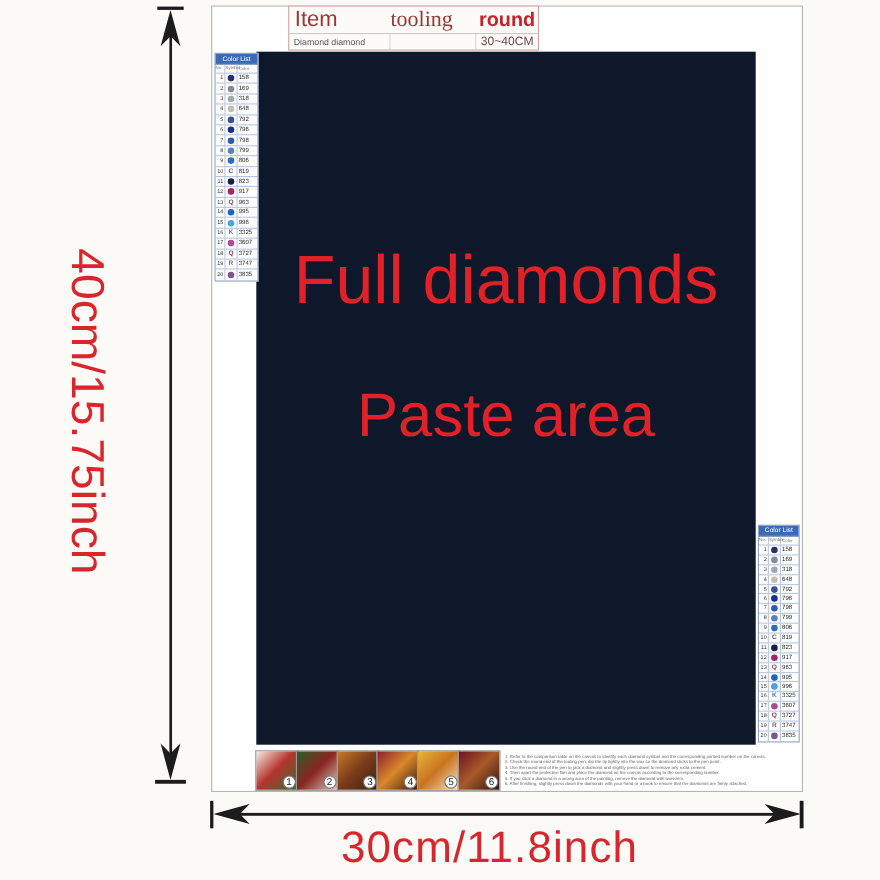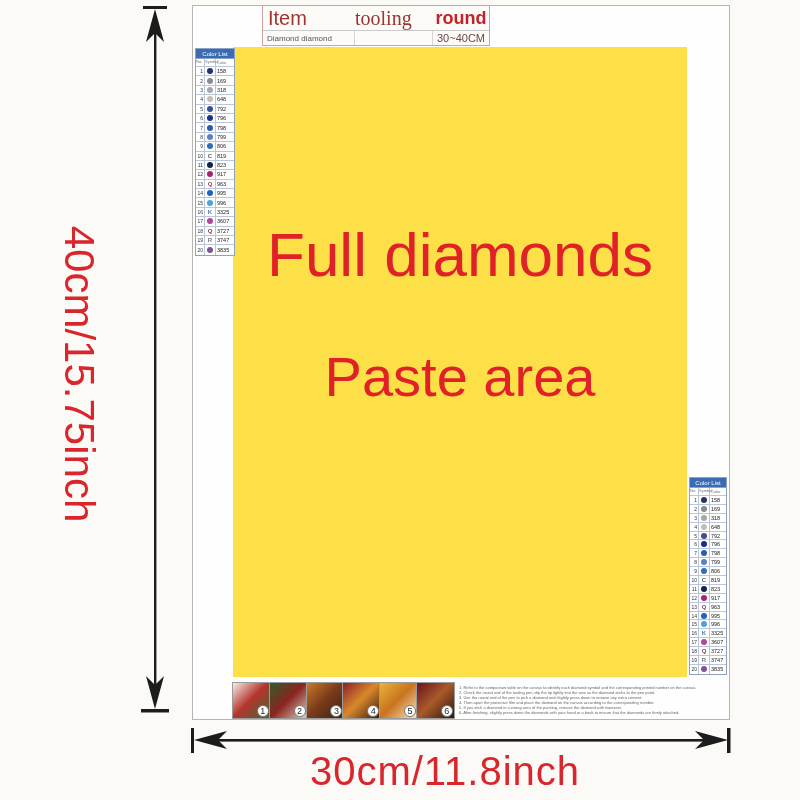--- a/index.html
+++ b/index.html
@@ -91,21 +91,21 @@
     <div class="hcell-number">tooling</div>
     <div class="hcell-size">round</div>
   </div>
   <div class="drow">
     <div class="dcell-item">Diamond diamond</div>
     <div class="dcell-number"></div>
     <div class="dcell-size">30~40CM</div>
   </div>
 </div>
 
-<div class="paste" id="paste-area" style="background: #fde047; color: rgb(224, 33, 40);">
+<div class="paste" id="paste-area" style="background: #0f172a; color: rgb(224, 33, 40);">
   <div class="l1">Full diamonds</div>
   <div class="l2">Paste area</div>
 </div>
 
 <div class="color-list left">
     <div class="cl-title" style="background: rgb(58, 108, 180);">Color List</div>
     <div class="cl-head">
       <span class="c-head-no">No.</span>
       <span class="c-head-sym">Symbol</span>
       <span class="c-head-code">Color</span>

